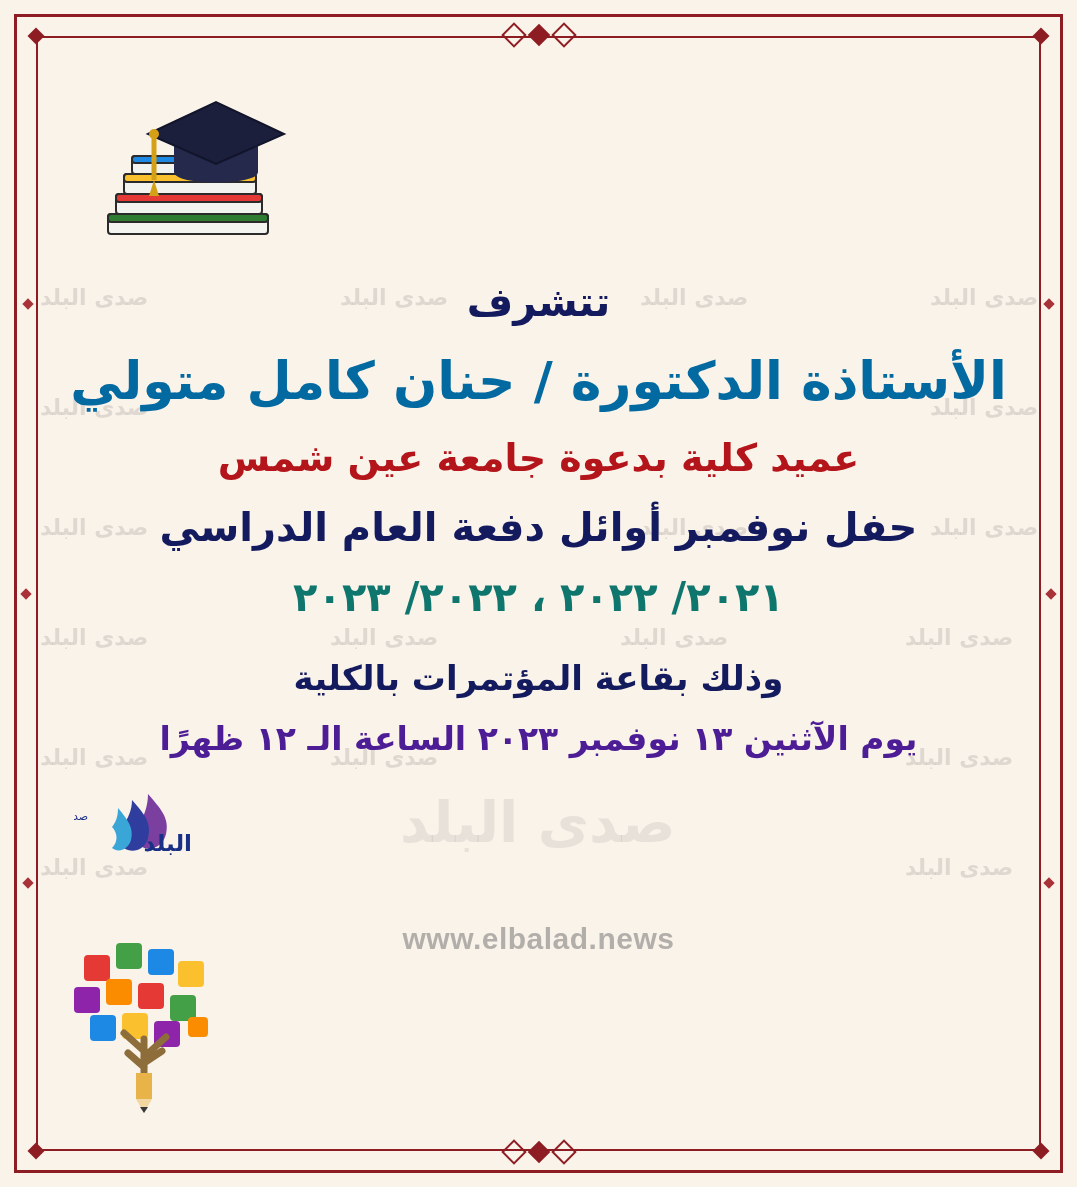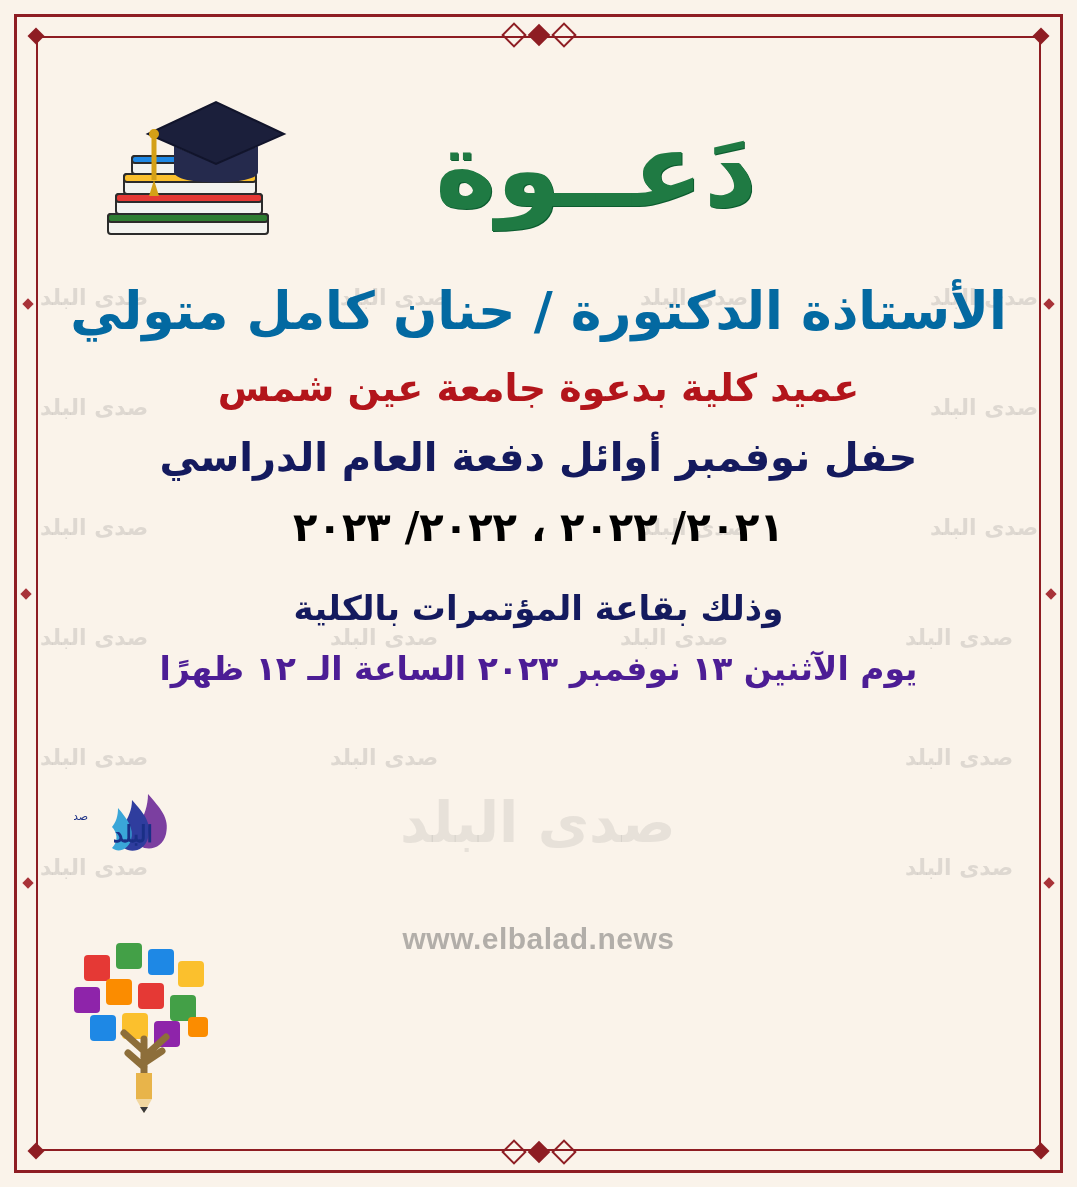--- a/index.html
+++ b/index.html
@@ -90,21 +90,21 @@
     line-height:1.5;
     margin:10px 0;
     color:#12144a;
     direction:rtl;
   }
   .ln.l1{font-size:40px;color:#141a5e;margin-top:0;}
   .ln.l2{font-size:52px;color:#0369a1;}
   .ln.l3{font-size:38px;color:#b3151b;}
   .ln.l4{font-size:36px;color:#12144a;}
   .ln.l5{font-size:40px;color:#141a5e;}
-  .ln.l6{font-size:40px;color:#000000;}
+  .ln.l6{font-size:40px;color:#0f766e;}
   .ln.l7{font-size:34px;color:#141a5e;margin-top:26px;}
   .ln.l8{font-size:33px;color:#4c1d95;}
 
   
   .wm{
     position:absolute;
     color:rgba(110,110,110,.20);
     font-size:22px;
     font-weight:bold;
     pointer-events:none;
@@ -123,23 +123,23 @@
   }
 
   
   .logo{
     position:absolute;
     left:74px;top:790px;
     width:118px;height:78px;
   }
   .logo-text{
     position:absolute;
-    left:0;bottom:20px;
+    left:0;bottom:12px;
     font-size:23px;font-weight:bold;color:#1a2f86;
-    width:100%;text-align:center;font-family:Liberation Serif, serif;
+    width:100%;text-align:right;
   }
 
   
   .tree{
     position:absolute;
     left:66px;bottom:72px;
     width:170px;height:180px;
   }
 </style>
 </head>
@@ -216,24 +216,24 @@
       <g>
         <path d="M60 58 L128 26 L196 58 L128 88 Z" fill="#1b1f3b"></path>
         <path d="M86 70 L86 96 C86 110 170 110 170 96 L170 70 L128 88 Z" fill="#252a4d"></path>
         <path d="M60 58 L128 26 L196 58 L128 88 Z" fill="none" stroke="#11142b" stroke-width="2"></path>
         <line x1="66" y1="60" x2="66" y2="104" stroke="#d4a017" stroke-width="5"></line>
         <circle cx="66" cy="58" r="5" fill="#d4a017"></circle>
         <path d="M66 104 l-5 16 l10 0 z" fill="#d4a017"></path>
       </g>
     </svg>
 
-    <div class="da3wa">دَعــوة</div>
   </div>
 
   <div class="lines">
+    <div class="ln l1">تتشرف</div>
     <div class="ln l2">الأستاذة الدكتورة / حنان كامل متولي</div>
     <div class="ln l3">عميد كلية بدعوة  جامعة عين شمس</div>
     <div class="ln l5">حفل نوفمبر أوائل دفعة  العام الدراسي</div>
     <div class="ln l6">٢٠٢١/ ٢٠٢٢  ،  ٢٠٢٢/ ٢٠٢٣</div>
     <div class="ln l7">وذلك بقاعة المؤتمرات بالكلية</div>
     <div class="ln l8">يوم الآثنين ١٣ نوفمبر ٢٠٢٣ الساعة الـ ١٢ ظهرًا</div>
   </div>
 </div>
 
 <div class="wm-url">www.elbalad.news</div>

